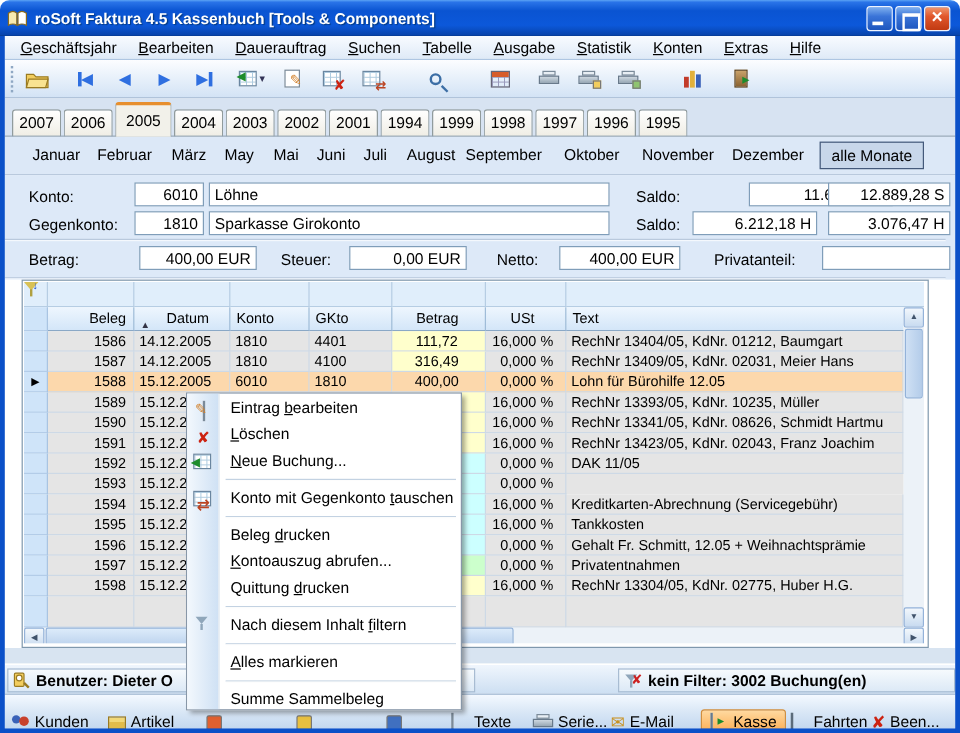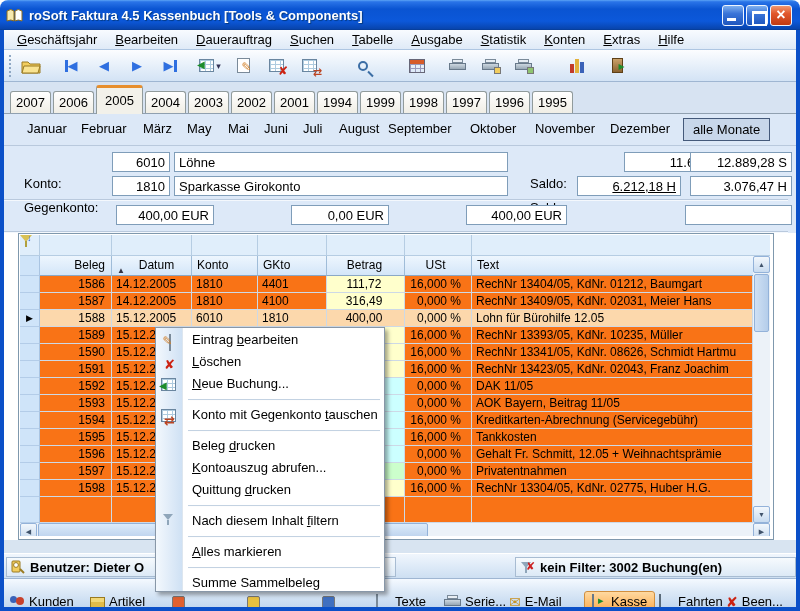--- a/index.html
+++ b/index.html
@@ -78,36 +78,36 @@
   .month:nth-child(1){left:23px}.month:nth-child(2){left:77px}.month:nth-child(3){left:139px}
   .month:nth-child(4){left:183px}.month:nth-child(5){left:224px}.month:nth-child(6){left:260px}
   .month:nth-child(7){left:299px}.month:nth-child(8){left:335px}.month:nth-child(9){left:384px}
   .month:nth-child(10){left:466px}.month:nth-child(11){left:531px}.month:nth-child(12){left:606px}
   .month:nth-child(13){left:679px}
 
   
   .formpanel { position:absolute; left:4px; top:146px; width:792px; height:87px; background:#dde9f8; }
   .fdivider { position:absolute; left:4px; top:199px; width:784px; border-top:1px solid #b9c9dd; border-bottom:1px solid #f4f8fd; }
   .fdivider2 { position:absolute; left:4px; top:231px; width:784px; border-top:1px solid #b9c9dd; border-bottom:1px solid #f4f8fd; }
-  .flabel { position:absolute; font-size:13px; color:#000;margin-top:20px; }
+  .flabel { position:absolute; font-size:13px; color:#000; }
   .finput { position:absolute; height:20px; border:1px solid #7f9db9; background:#fff; font-size:13px; padding:0 4px;
     font-family:"Liberation Sans","DejaVu Sans",sans-serif; color:#000; }
   .num { text-align:right; }
 
   
   .gridwrap { position:absolute; left:18px; top:233px; width:756px; height:307px; border:1px solid #7f98ad; background:#fff; }
   .gridin { position:absolute; left:1px; top:1px; width:750px; height:301px; overflow:hidden; }
   .filterrow { position:absolute; left:0; top:0; width:750px; height:21px; display:flex; background:#e0eefb; }
   .fcell { border-right:1px solid #b6cde3; border-bottom:1px solid #b6cde3; height:21px; }
   .headrow { position:absolute; left:0; top:21px; width:733px; height:20px; display:flex;
     background:linear-gradient(180deg,#eef6fe,#d2e5f8); }
   .hcell { border-right:1px solid #9fbcd8; border-bottom:1px solid #8aa8c6; font-size:12px; color:#000;
     line-height:19px; padding:0 5px; white-space:nowrap; overflow:hidden; }
   .rows { position:absolute; left:0; top:41px; width:733px; }
-  .row { display:flex; height:17px; background:#f97316; }
+  .row { display:flex; height:17px; background:#e5e5e5; }
   .cell { border-right:1px solid #cdd9e6; border-bottom:1px solid #cdd9e6; font-size:12px; line-height:16px;
     white-space:nowrap; overflow:hidden; padding:0 4px; color:#000; }
   .w-ind{width:20px; flex:0 0 20px; background:#cfe4f9; border-right:1px solid #a9c4e2; border-bottom:1px solid #b3cce8; padding:0; text-align:center;}
   .w-beleg{width:72px; flex:0 0 72px; text-align:right; padding-right:6px;}
   .w-datum{width:80px; flex:0 0 80px;}
   .w-konto{width:66px; flex:0 0 66px;}
   .w-gkto{width:69px; flex:0 0 69px;}
   .w-betrag{width:78px; flex:0 0 78px; text-align:center; padding-right:7px;}
   .w-ust{width:67px; flex:0 0 67px; text-align:right; padding-right:10px;}
   .w-text{width:281px; flex:0 0 281px;}
@@ -375,21 +375,21 @@
 <input class="finput num" style="left: 112px; top: 152px; width: 58px;" value="6010">
 <input class="finput" style="left: 174px; top: 152px; width: 334px;" value="Löhne">
 <span class="flabel" style="left:530px;top:156px;">Saldo:</span>
 <input class="finput num" style="left: 577px; top: 152px; width: 120px; margin-left: 47px;" value="11.667,71 S">
 <input class="finput num" style="left: 690px; top: 152px; width: 102px;" value="12.889,28 S">
 
 <span class="flabel" style="left:24px;top:180px;">Gegenkonto:</span>
 <input class="finput num" style="left: 112px; top: 176px; width: 58px;" value="1810">
 <input class="finput" style="left: 174px; top: 176px; width: 334px;" value="Sparkasse Girokonto">
 <span class="flabel" style="left:530px;top:180px;">Saldo:</span>
-<input class="finput num" style="left: 577px; top: 176px; width: 104px; text-decoration: underline;" value="6.212,18 H">
+<input class="finput num" style="left: 577px; top: 176px; width: 104px;" value="6.212,18 H">
 <input class="finput num" style="left: 690px; top: 176px; width: 102px;" value="3.076,47 H">
 
 <div class="fdivider"></div>
 <span class="flabel" style="left:24px;top:209px;">Betrag:</span>
 <input class="finput num" style="left: 116px; top: 205px; width: 98px;" value="400,00 EUR">
 <span class="flabel" style="left:234px;top:209px;">Steuer:</span>
 <input class="finput num" style="left: 291px; top: 205px; width: 98px;" value="0,00 EUR">
 <span class="flabel" style="left:414px;top:209px;">Netto:</span>
 <input class="finput num" style="left: 466px; top: 205px; width: 101px;" value="400,00 EUR">
 <span class="flabel" style="left:595px;top:209px;">Privatanteil:</span>
@@ -500,21 +500,20 @@
         </div>
 
         <div class="row">
           <div class="cell w-ind"></div>
           <div class="cell w-beleg">1593</div>
           <div class="cell w-datum">15.12.2005</div>
           <div class="cell w-konto"></div>
           <div class="cell w-gkto"></div>
           <div class="cell w-betrag c-cyan">,04</div>
           <div class="cell w-ust">0,000 %</div>
-          <div class="cell w-text">AOK Bayern, Beitrag 11/05</div>
         </div>
 
         <div class="row">
           <div class="cell w-ind"></div>
           <div class="cell w-beleg">1594</div>
           <div class="cell w-datum">15.12.2005</div>
           <div class="cell w-konto"></div>
           <div class="cell w-gkto"></div>
           <div class="cell w-betrag c-cyan">,86</div>
           <div class="cell w-ust">16,000 %</div>

